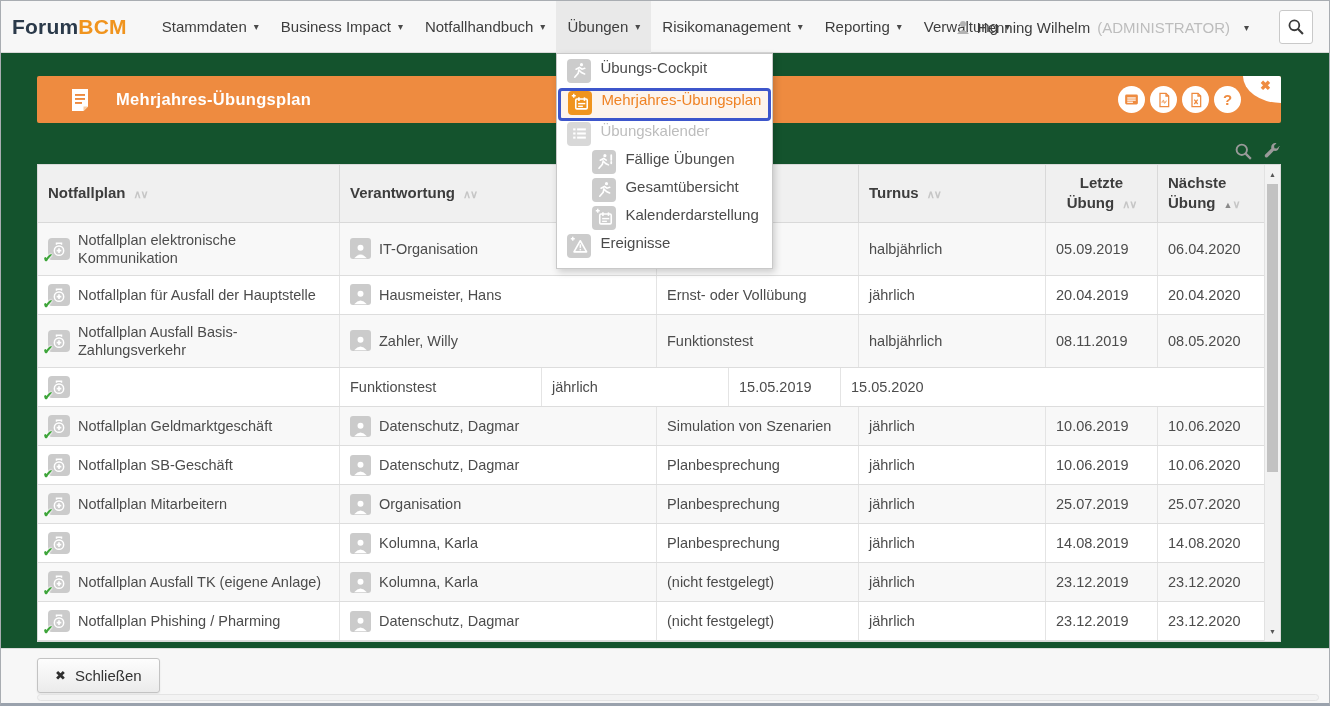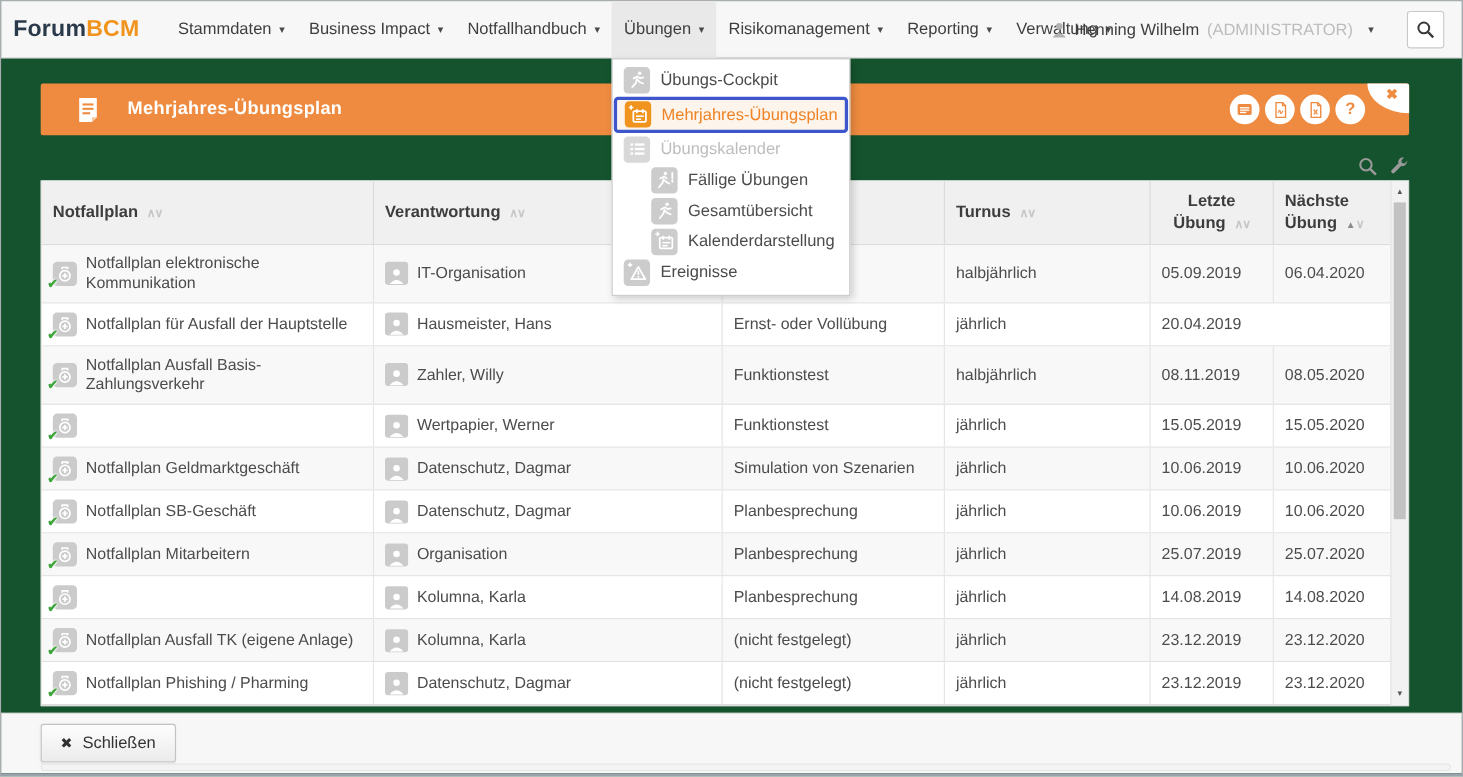--- a/index.html
+++ b/index.html
@@ -21,21 +21,21 @@
              gap:7px; font-size:15px; color:#3e3e3e; cursor:pointer; }
   .userbox .role { color:#bdbdbd; font-size:15px; }
   .searchbtn { position:absolute; right:16px; top:9px; width:34px; height:34px; background:#fff;
                border:1px solid #c9c9c9; border-radius:3px; display:flex; align-items:center;
                justify-content:center; cursor:pointer; }
 
   
   .dropdown { position:absolute; top:52px; left:0; width:217px; background:#fff;
               border:1px solid #c9c9c9; box-shadow:2px 3px 7px rgba(0,0,0,.18);
               padding:5px 0 6px; z-index:40; }
-  .mitem { display:flex; align-items:center; height:28px; padding:0 10px; font-size:15px;
+  .mitem { display:flex; align-items:flex-start; height:28px; padding:0 10px; font-size:15px;
            color:#4b4b4b; gap:9px; cursor:pointer; white-space:nowrap; }
   .mitem.indent { padding-left:35px; }
   .micon { width:24px; height:24px; border-radius:4px; background:#cccccc; flex:none;
            display:flex; align-items:center; justify-content:center; }
   .micon svg { width:19px; height:19px; }
   .mitem.sel { border:3px solid #3d56cb; border-radius:4px; margin:1px; height:33px;
                padding:0 7px; background:#fdf4ec; color:#ef8325; }
   .mitem.sel .micon { background:#f0941e; }
   .mitem.disabled { color:#bdbdbd; cursor:default; }
   .mitem.disabled .micon { background:#d8d8d8; }
@@ -390,20 +390,23 @@
         </div>
       <div class="td c3">
           <span>Ernst- oder Vollübung</span>
         </div>
       <div class="td c4">
           <span>jährlich</span>
         </div>
       <div class="td c5">
           <span>20.04.2019</span>
         </div>
+      <div class="td c6">
+          <span>20.04.2020</span>
+        </div>
     </div>
 
     <div class="tr odd">
       <div class="td c1">
           <span class="plan-icon">
             <svg width="20" height="20" viewBox="0 0 24 24" fill="none" stroke="#fff" stroke-width="1.8">
               <path d="M9 7 v-2 h6 v2"></path>
               <circle cx="12" cy="14" r="5.6"></circle>
               <path d="M12 11.2 v5.6 M9.2 14 h5.6" stroke-width="2"></path>
             </svg>
@@ -438,29 +441,20 @@
     <div class="tr">
       <div class="td c1">
           <span class="plan-icon">
             <svg width="20" height="20" viewBox="0 0 24 24" fill="none" stroke="#fff" stroke-width="1.8">
               <path d="M9 7 v-2 h6 v2"></path>
               <circle cx="12" cy="14" r="5.6"></circle>
               <path d="M12 11.2 v5.6 M9.2 14 h5.6" stroke-width="2"></path>
             </svg>
             <span class="chk">✔</span>
           </span>
-        </div>
-      <div class="td c2">
-          <span class="person-icon">
-            <svg width="17" height="17" viewBox="0 0 24 24">
-              <circle cx="12" cy="8" r="4.2" fill="#fff"></circle>
-              <path d="M3 23 q9-10.5 18 0 Z" fill="#fff"></path>
-            </svg>
-          </span>
-          <span>Wertpapier, Werner</span>
         </div>
       <div class="td c3">
           <span>Funktionstest</span>
         </div>
       <div class="td c4">
           <span>jährlich</span>
         </div>
       <div class="td c5">
           <span>15.05.2019</span>
         </div>

